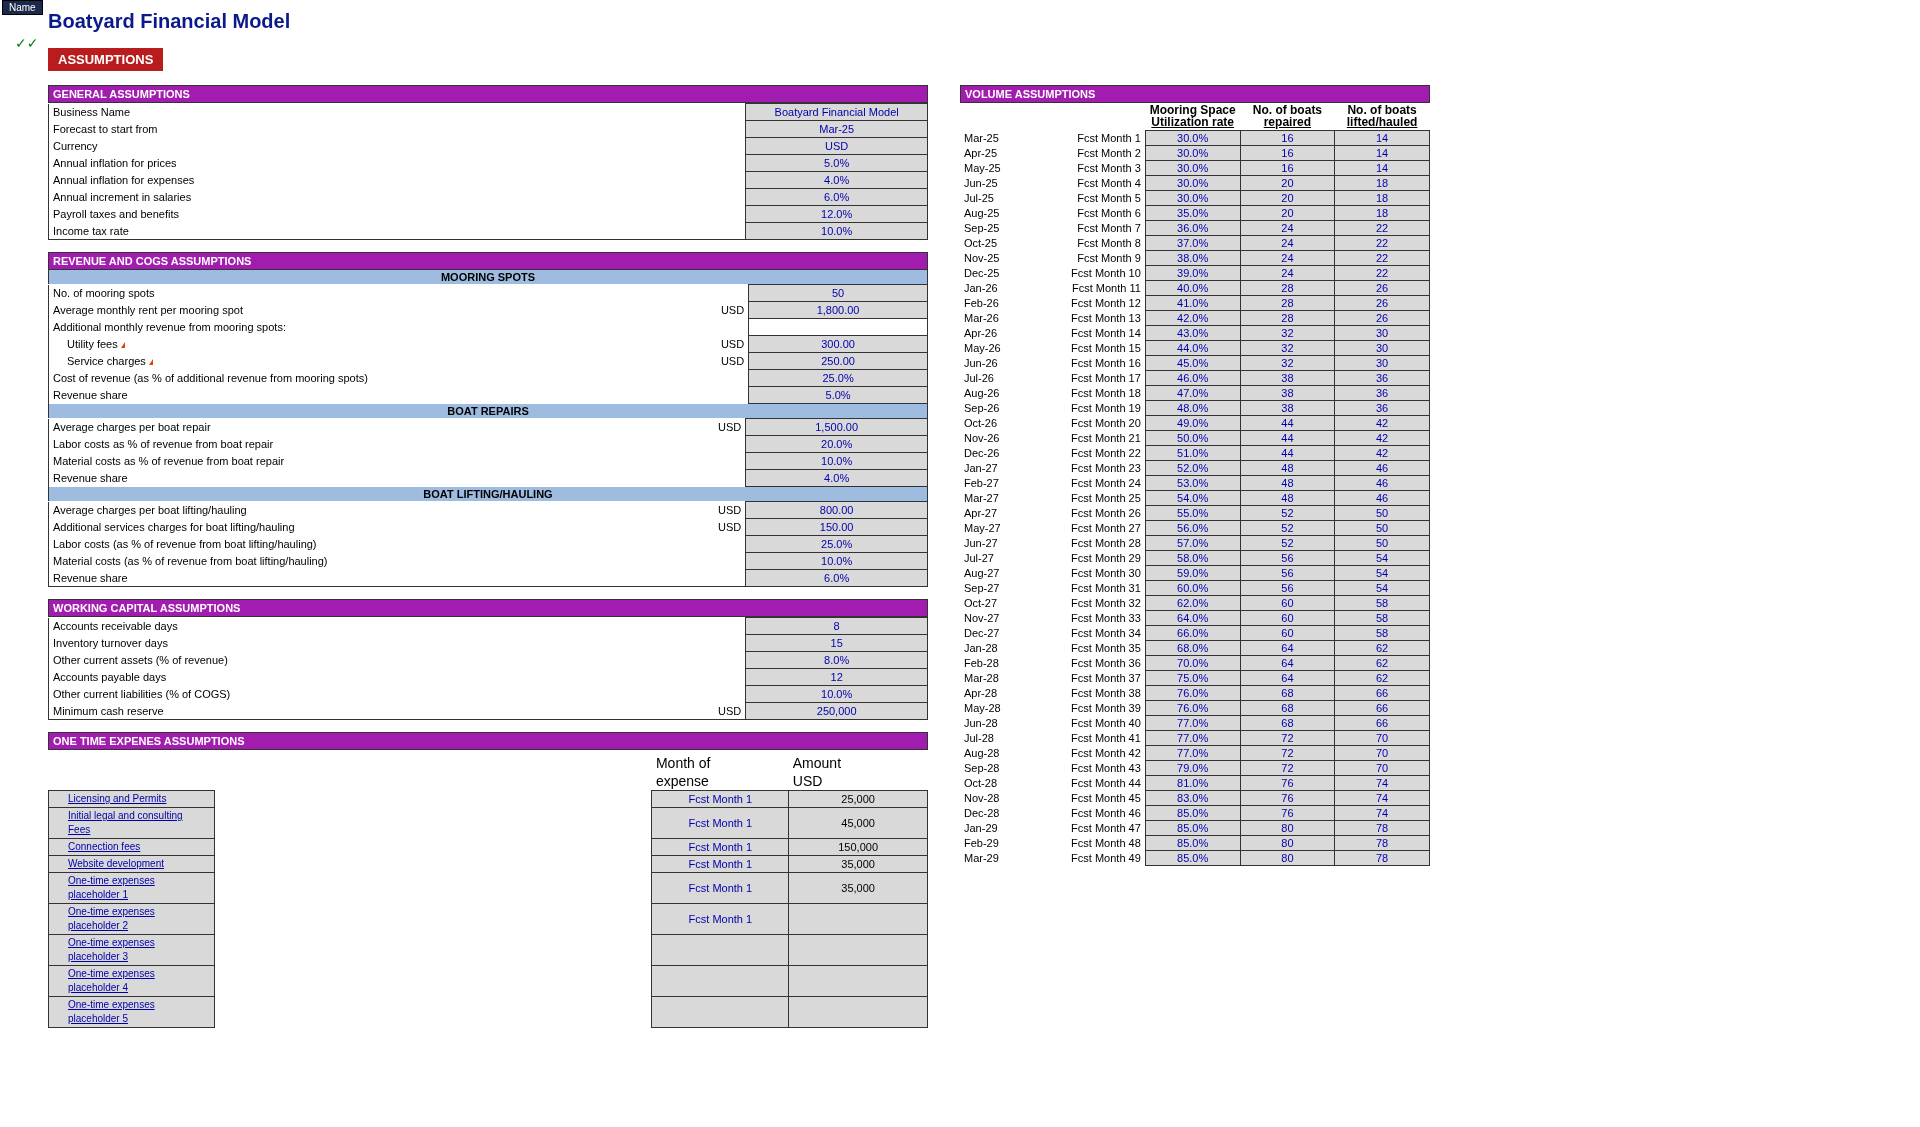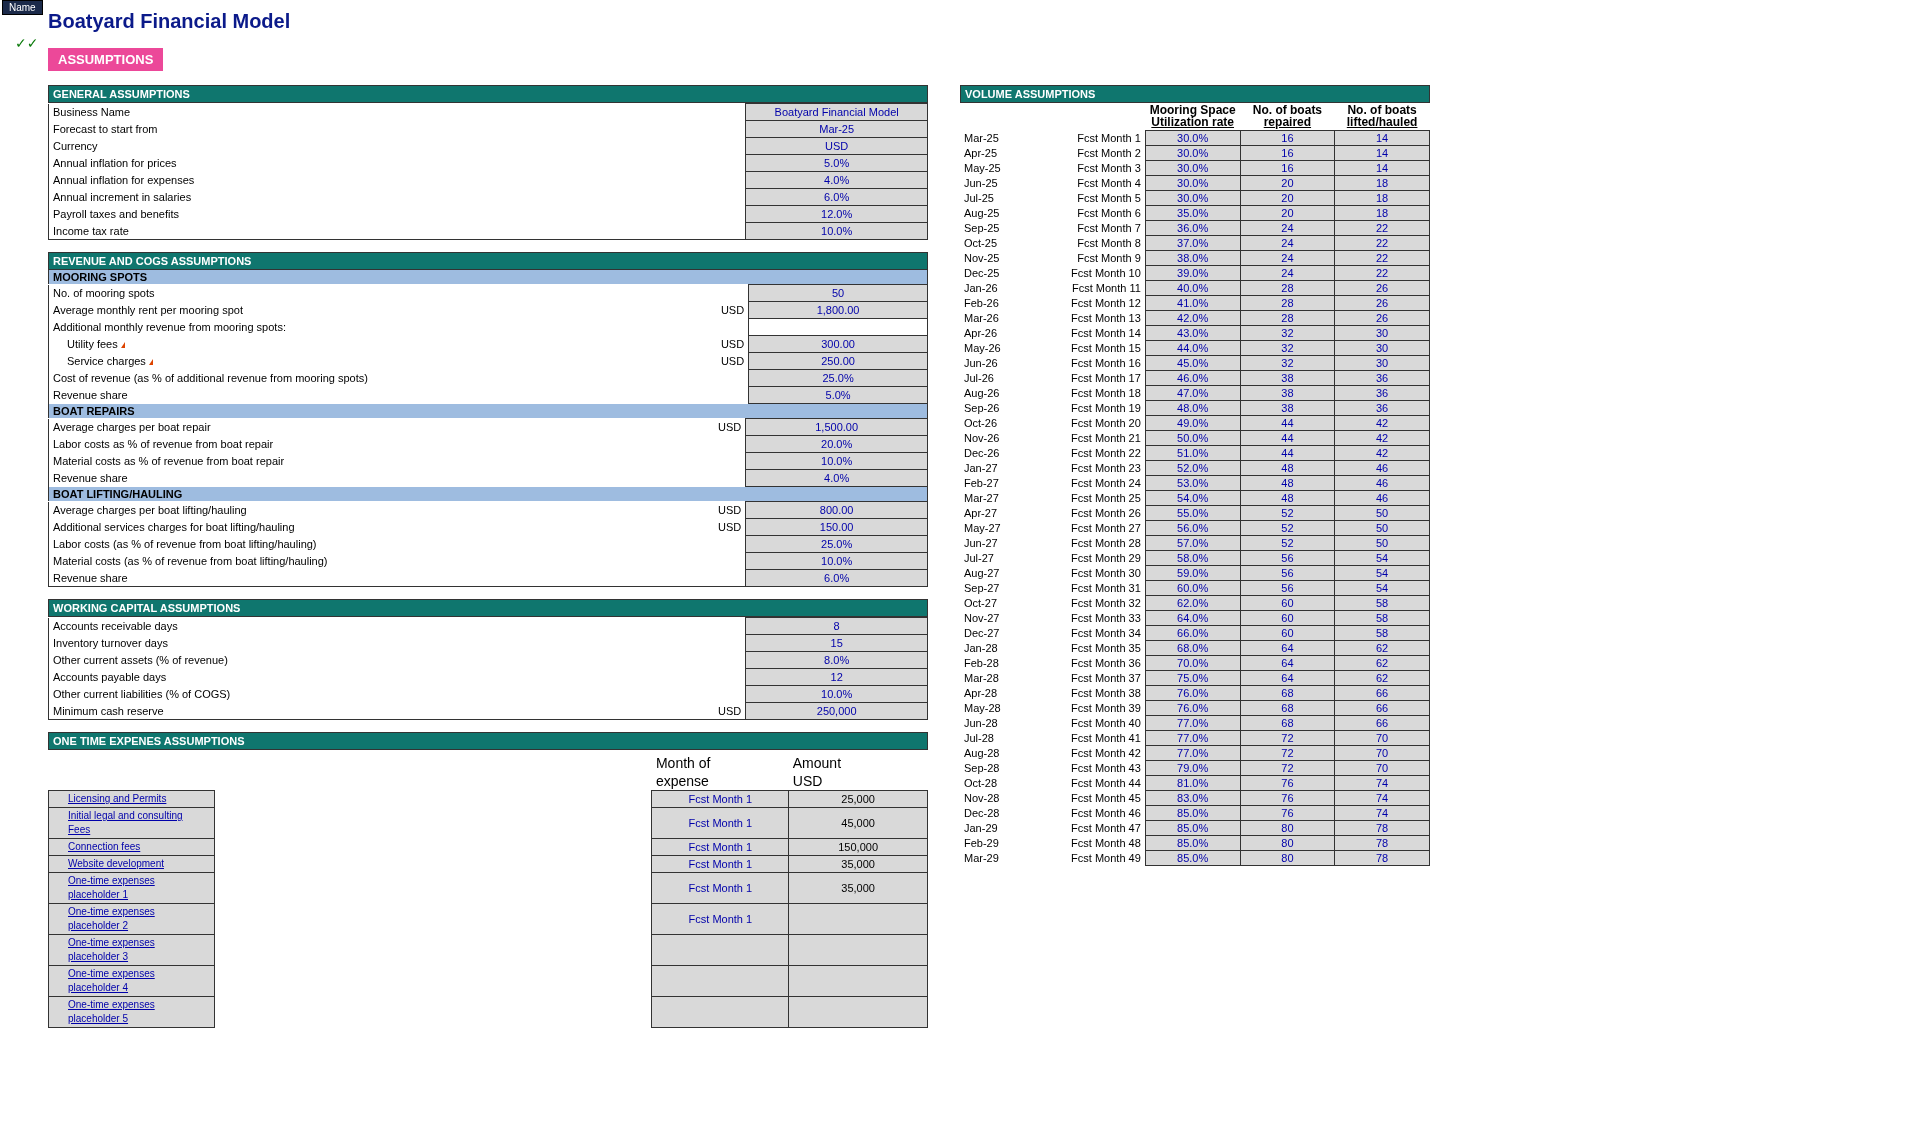--- a/index.html
+++ b/index.html
@@ -37,54 +37,55 @@
     left: 48px;
     top: 10px;
     font-size: 20px;
     font-weight: bold;
     color: #0b1a8a;
   }
   .assump-badge {
     position: absolute;
     left: 48px;
     top: 48px;
-    background: #ec4899;
+    background: #b91c1c;
     color: #fff;
     font-weight: bold;
     font-size: 13px;
     padding: 4px 10px;
   }
   .content {
     position: absolute;
     top: 85px;
     left: 48px;
     display: flex;
   }
   .left-col {
     width: 880px;
     margin-right: 32px;
   }
   .right-col {
     width: 470px;
   }
   .section-header {
-    background: #0f766e;
+    background: #a21caf;
     color: #fff;
     font-weight: bold;
     padding: 2px 4px;
     border: 1px solid #333;
     box-sizing: border-box;
     font-size: 11px;
   }
   .sub-header {
     background: #9ebce0;
     font-weight: bold;
     padding: 1px 4px;
     border-left: 1px solid #333;
     border-right: 1px solid #333;
+    text-align: center;
   }
   table.tbl {
     width: 100%;
     border-collapse: collapse;
     border-radius: 21px;
   }
   table.tbl td {
     padding: 1px 4px;
     line-height: 14px;
     height: 14px;

